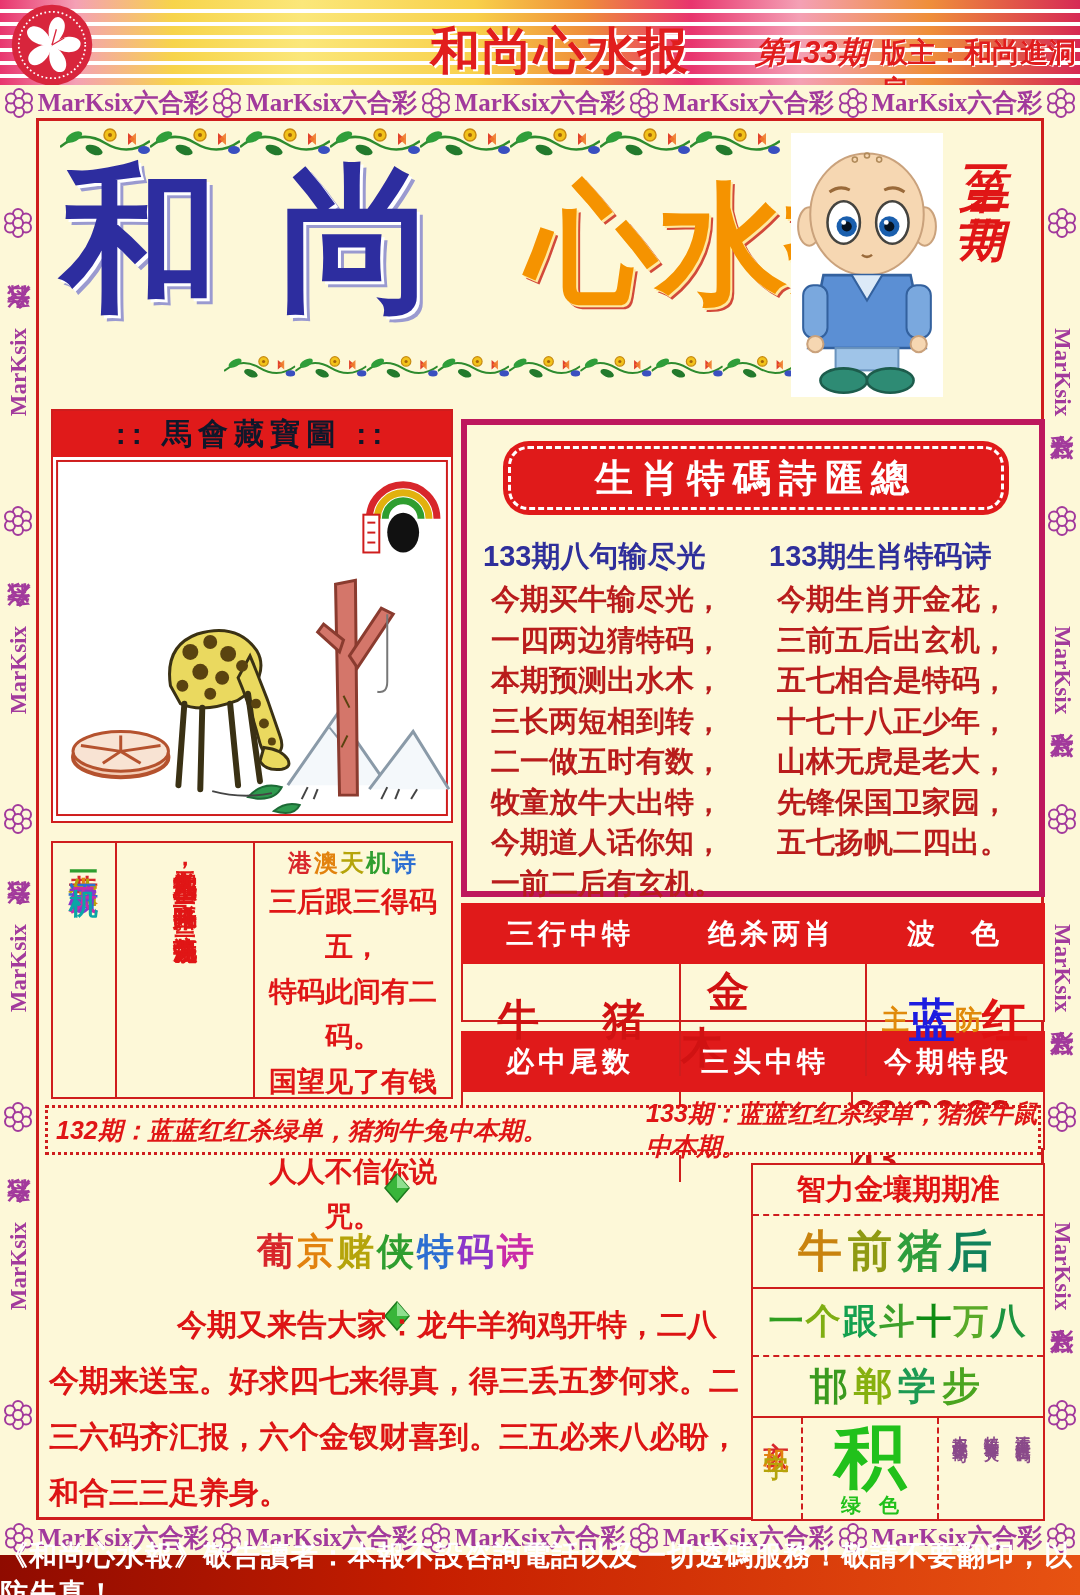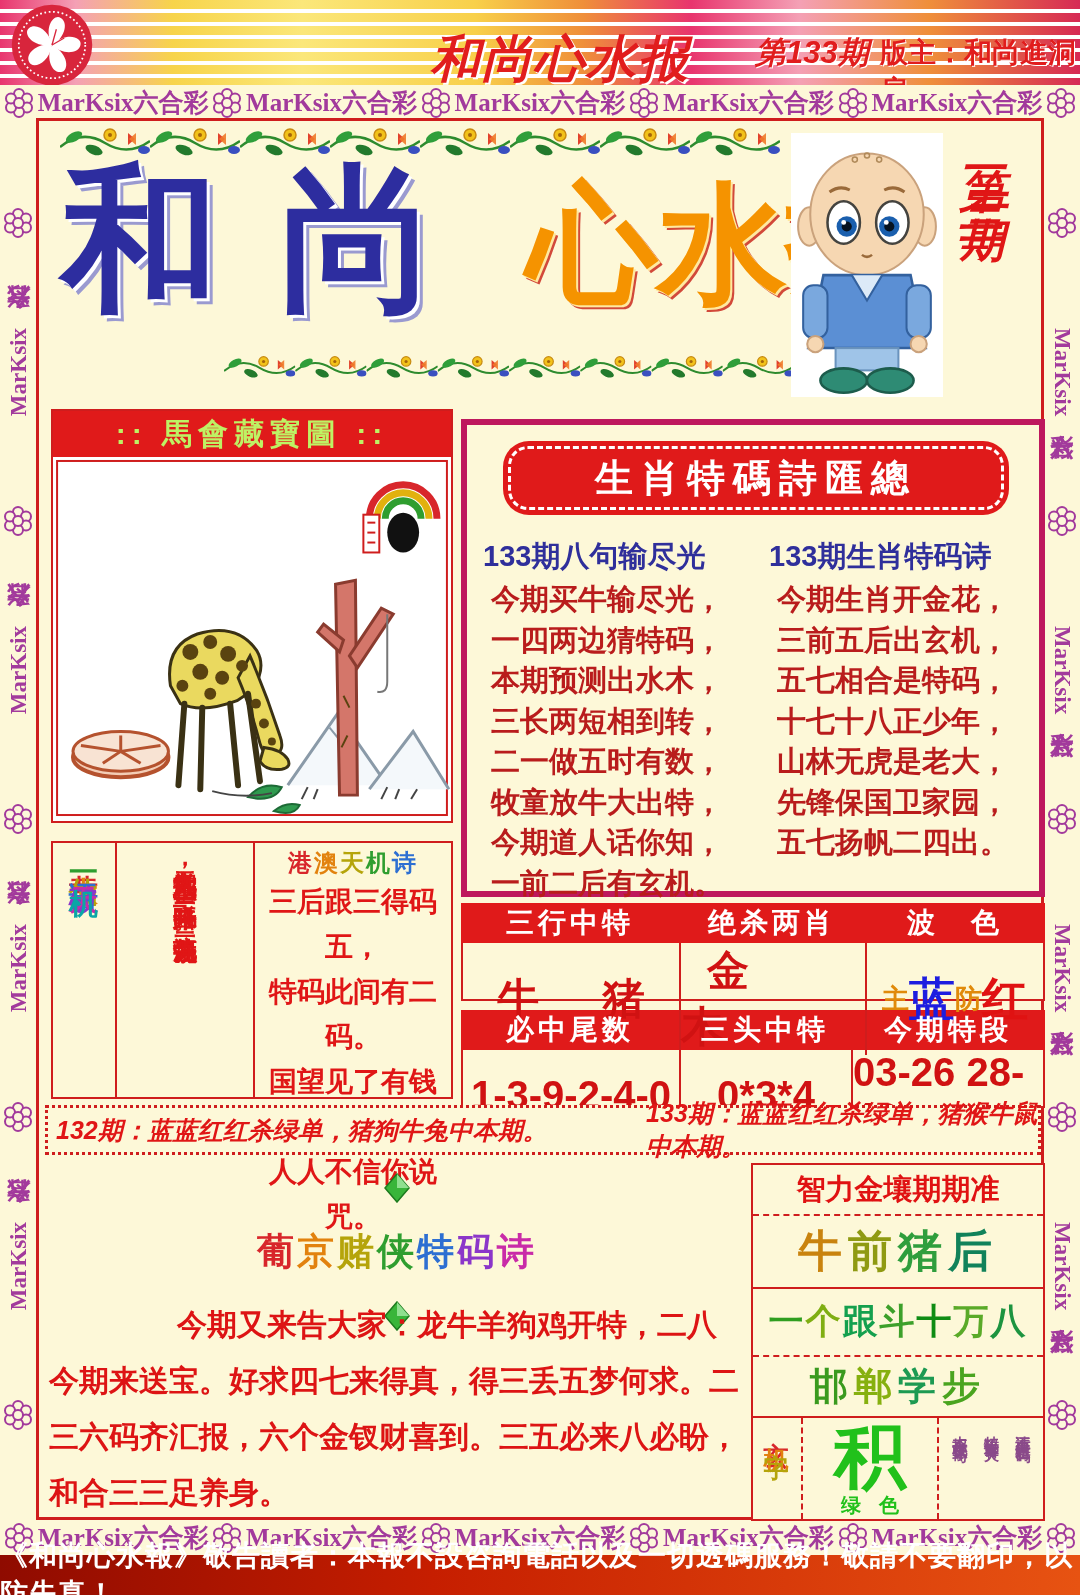--- a/index.html
+++ b/index.html
@@ -5,22 +5,22 @@
   html,body{margin:0;padding:0;background:#fdf8d8;}
   .page{position:relative;width:1080px;height:1595px;background:#fdf8d8;overflow:hidden;
         font-family:"Liberation Sans",sans-serif;}
   .abs{position:absolute;}
   
   .banner{left:0;top:0;width:1080px;height:85px;
     background:
       repeating-linear-gradient(180deg, rgba(255,255,255,0) 0 9px, #ffffff 9px 13px),
       linear-gradient(90deg,#e8356e 0%,#f4a0b5 7%,#f7d44a 16%,#fbe77a 28%,#f8d04a 44%,
                       #ef8f3a 54%,#e8356e 64%,#f4a0b5 74%,#ef8f3a 86%,#d62a55 100%);}
-  .banner-title{left:430px;top:26px;font-size:50px;font-weight:900;color:#e11d1d;
-    font-style:italic;text-shadow:2px 2px 0 #ffffff;letter-spacing:2px;}
+  .banner-title{left:430px;top:18px;font-size:50px;font-weight:900;color:#e11d1d;
+    text-shadow:2px 2px 0 #ffffff;letter-spacing:2px;}
   .banner-issue{left:755px;top:32px;font-size:31px;font-weight:900;color:#e11d1d;
     font-style:italic;text-shadow:1px 1px 0 #ffffff;}
   .banner-editor{left:880px;top:34px;font-size:28px;font-weight:900;color:#e11d1d;
     text-shadow:1px 1px 0 #ffffff;}
   
   .hstrip{left:0;width:1080px;height:35px;display:flex;align-items:center;
     justify-content:space-evenly;background:#fdf8d8;}
   .hstrip-top{top:85px;} .hstrip-bottom{top:1520px;}
   .brandtxt{color:#a23a9c;font-weight:bold;font-size:25px;
     font-family:"Liberation Serif",serif;white-space:nowrap;}
@@ -39,21 +39,21 @@
   .t-navy{font-size:158px;line-height:1.15;color:#2d2d9f;font-weight:900;letter-spacing:0.38em;
     text-shadow:3px 3px 0 #ffffff,6px 6px 0 #9a9ad0;}
   .t-org{font-size:130px;line-height:1;margin-top:30px;color:#f59300;font-weight:900;
     text-shadow:2px 2px 0 #ffe9a0,4px 4px 0 #d2493a;}
   .monkbox{left:752px;top:12px;width:152px;height:264px;background:#ffffff;}
   .issuev{left:912px;top:12px;height:268px;writing-mode:vertical-rl;font-size:45px;
     font-weight:900;color:#e01616;font-style:italic;letter-spacing:12px;line-height:62px;}
   
   .tbox{left:12px;top:288px;width:402px;height:414px;border:2px solid #cf1d1d;
     background:#ffffff;box-sizing:border-box;}
-  .tm-title{height:46px;background:#e01a1a;color:#bef264;font-size:30px;font-weight:bold;
+  .tm-title{height:46px;background:#e01a1a;color:#0f172a;font-size:30px;font-weight:bold;
     display:flex;align-items:center;justify-content:center;letter-spacing:6px;}
   
   .pbox{left:12px;top:720px;width:402px;height:258px;border:2px solid #cf1d1d;
     display:flex;background:#fdf8d8;box-sizing:border-box;}
   .pcolA{width:62px;border-right:2px solid #cf1d1d;display:flex;justify-content:center;padding-top:8px;}
   .pcolA span{writing-mode:vertical-rl;font-size:29px;font-weight:900;letter-spacing:2px;}
   .pcolB{width:128px;border-right:2px solid #cf1d1d;padding:8px 4px;display:flex;justify-content:center;}
   .pcolB span{writing-mode:vertical-rl;font-size:24px;font-weight:900;color:#e01616;
     line-height:40px;letter-spacing:1px;}
   .pcolC{flex:1;text-align:center;padding-top:4px;}
@@ -68,21 +68,21 @@
     letter-spacing:8px;box-sizing:border-box;}
   .zpoems{position:absolute;top:108px;left:0;right:0;display:flex;}
   .zcol{flex:1;padding:0 6px;}
   .ztitle{font-size:29px;color:#2f2f9b;font-weight:900;margin:4px 0 2px 10px;}
   .zline{font-size:29px;color:#b91c1c;font-weight:700;line-height:40.5px;margin-left:18px;}
   
   .tables{left:422px;top:782px;width:584px;}
   .tgrid{display:grid;box-sizing:border-box;}
   .g1{grid-template-columns:218px 186px 1fr;}
   .g2{grid-template-columns:218px 172px 1fr;}
-  .thead{background:#e01a1a;color:#ffffff;font-size:28px;font-weight:900;height:40px;}
+  .thead{background:#e01a1a;color:#ffffff;font-size:28px;font-weight:900;height:61px;}
   .thead div{display:flex;align-items:center;justify-content:center;letter-spacing:4px;}
   .tval{border:2px solid #cf1d1d;border-top:none;background:#fdf8d8;height:58px;}
   .tval div{display:flex;align-items:center;justify-content:center;border-right:2px solid #cf1d1d;
     font-size:42px;font-weight:900;color:#d01212;}
   .tval div:last-child{border-right:none;}
   .ls18{letter-spacing:26px;text-indent:26px;}
   .wave span{line-height:1;}
   .w-small{font-size:27px;color:#e08a0a;font-weight:900;}
   .w-blue{font-size:46px;color:#1d1de0;font-weight:900;}
   .w-red{font-size:46px;color:#e01212;font-weight:900;}

